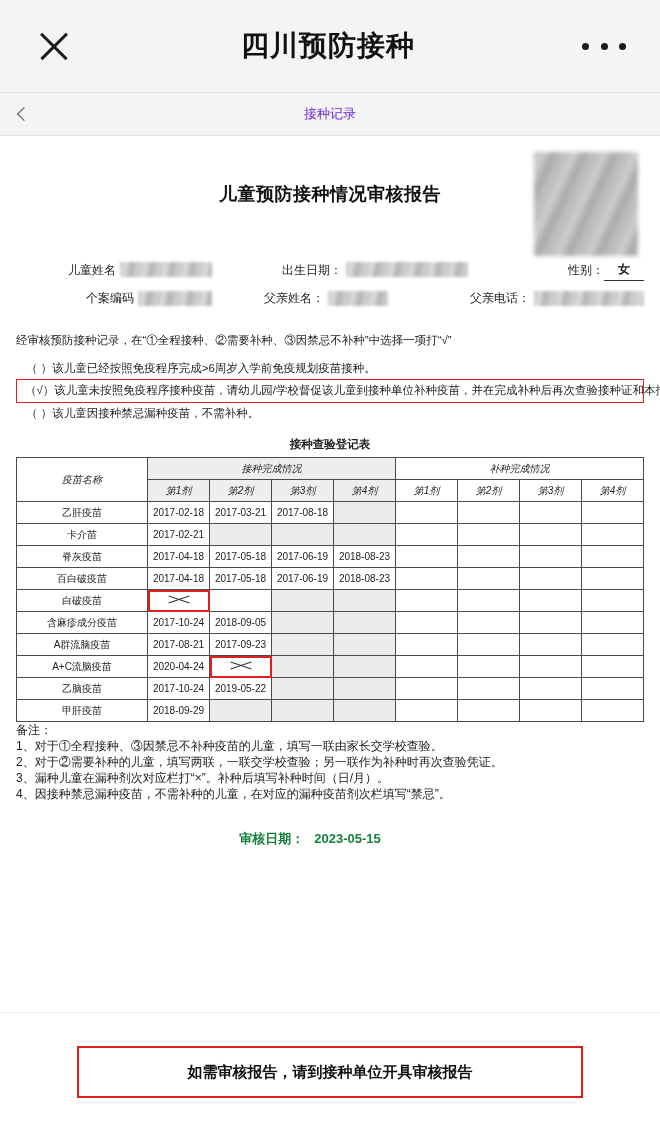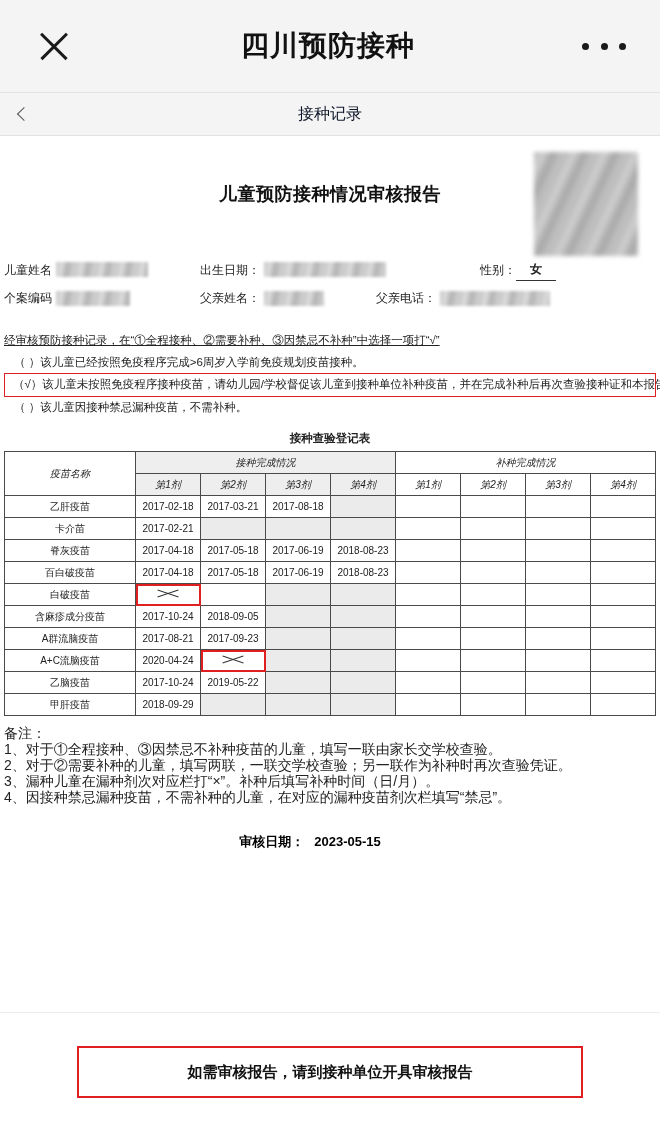--- a/index.html
+++ b/index.html
@@ -98,29 +98,29 @@
     top: 3px;
     width: 9px;
     height: 9px;
     border-left: 1.6px solid #555;
     border-bottom: 1.6px solid #555;
     transform: rotate(45deg);
   }
   .subbar-title {
     width: 100%;
     text-align: center;
-    font-size: 16px;
-    color: #0f172a;
+    font-size: 13px;
+    color: #6d28d9;
   }
   
   .doc {
     flex: 1 1 auto;
     background: #fff;
     position: relative;
-    padding: 0 4px;
+    padding: 0 16px;
     box-sizing: border-box;
     overflow: hidden;
   }
   .photo-box {
     position: absolute;
     right: 22px;
     top: 16px;
     width: 104px;
     height: 104px;
     background:
@@ -144,20 +144,21 @@
     line-height: 22px;
   }
   .info-row {
     display: flex;
     align-items: center;
     margin-bottom: 6px;
   }
   .info-cell {
     display: flex;
     align-items: center;
+    justify-content: flex-end;
   }
   .c1 { width: 196px; }
   .c2 { width: 176px; }
   .c3 { flex: 1; }
   .lbl { white-space: nowrap; }
   .val-underline {
     border-bottom: 1px solid #333;
     min-width: 28px;
     text-align: center;
     padding: 0 6px;
@@ -179,21 +180,21 @@
   .r-w120 { width: 122px; }
   .r-w110 { width: 110px; }
 
   
   .statement {
     margin-top: 16px;
     font-size: 11.5px;
     line-height: 19px;
     color: #222;
   }
-  .statement .lead { margin-bottom: 3px; text-decoration: underline; }
+  .statement .lead { margin-bottom: 9px; }
   .opt { padding-left: 10px; white-space: nowrap; }
   .opt-highlight {
     border: 1.4px solid #e02020;
     padding: 1px 4px 2px 8px;
     margin: 1px 0;
     display: block;
   }
   
   .table-caption {
     text-align: center;
@@ -235,31 +236,30 @@
     background: #333;
   }
   .xmark::before { transform: rotate(19deg); }
   .xmark::after  { transform: rotate(-19deg); }
   td.red-box {
     outline: 2px solid #e02020;
     outline-offset: -2px;
   }
   
   .notes {
-    margin-top: 9px;
-    font-size: 14px;
+    font-size: 12px;
     line-height: 16px;
     color: #222;
   }
   .audit-date {
     margin-top: 28px;
     text-align: center;
     font-size: 13px;
     font-weight: bold;
-    color: #000000;
+    color: #15803d;
     padding-right: 40px;
   }
   .audit-date .date-val { font-weight: bold; margin-left: 10px; }
 
   
   .bottom-wrap {
     position: absolute;
     left: 0;
     bottom: 0;
     width: 100%;

